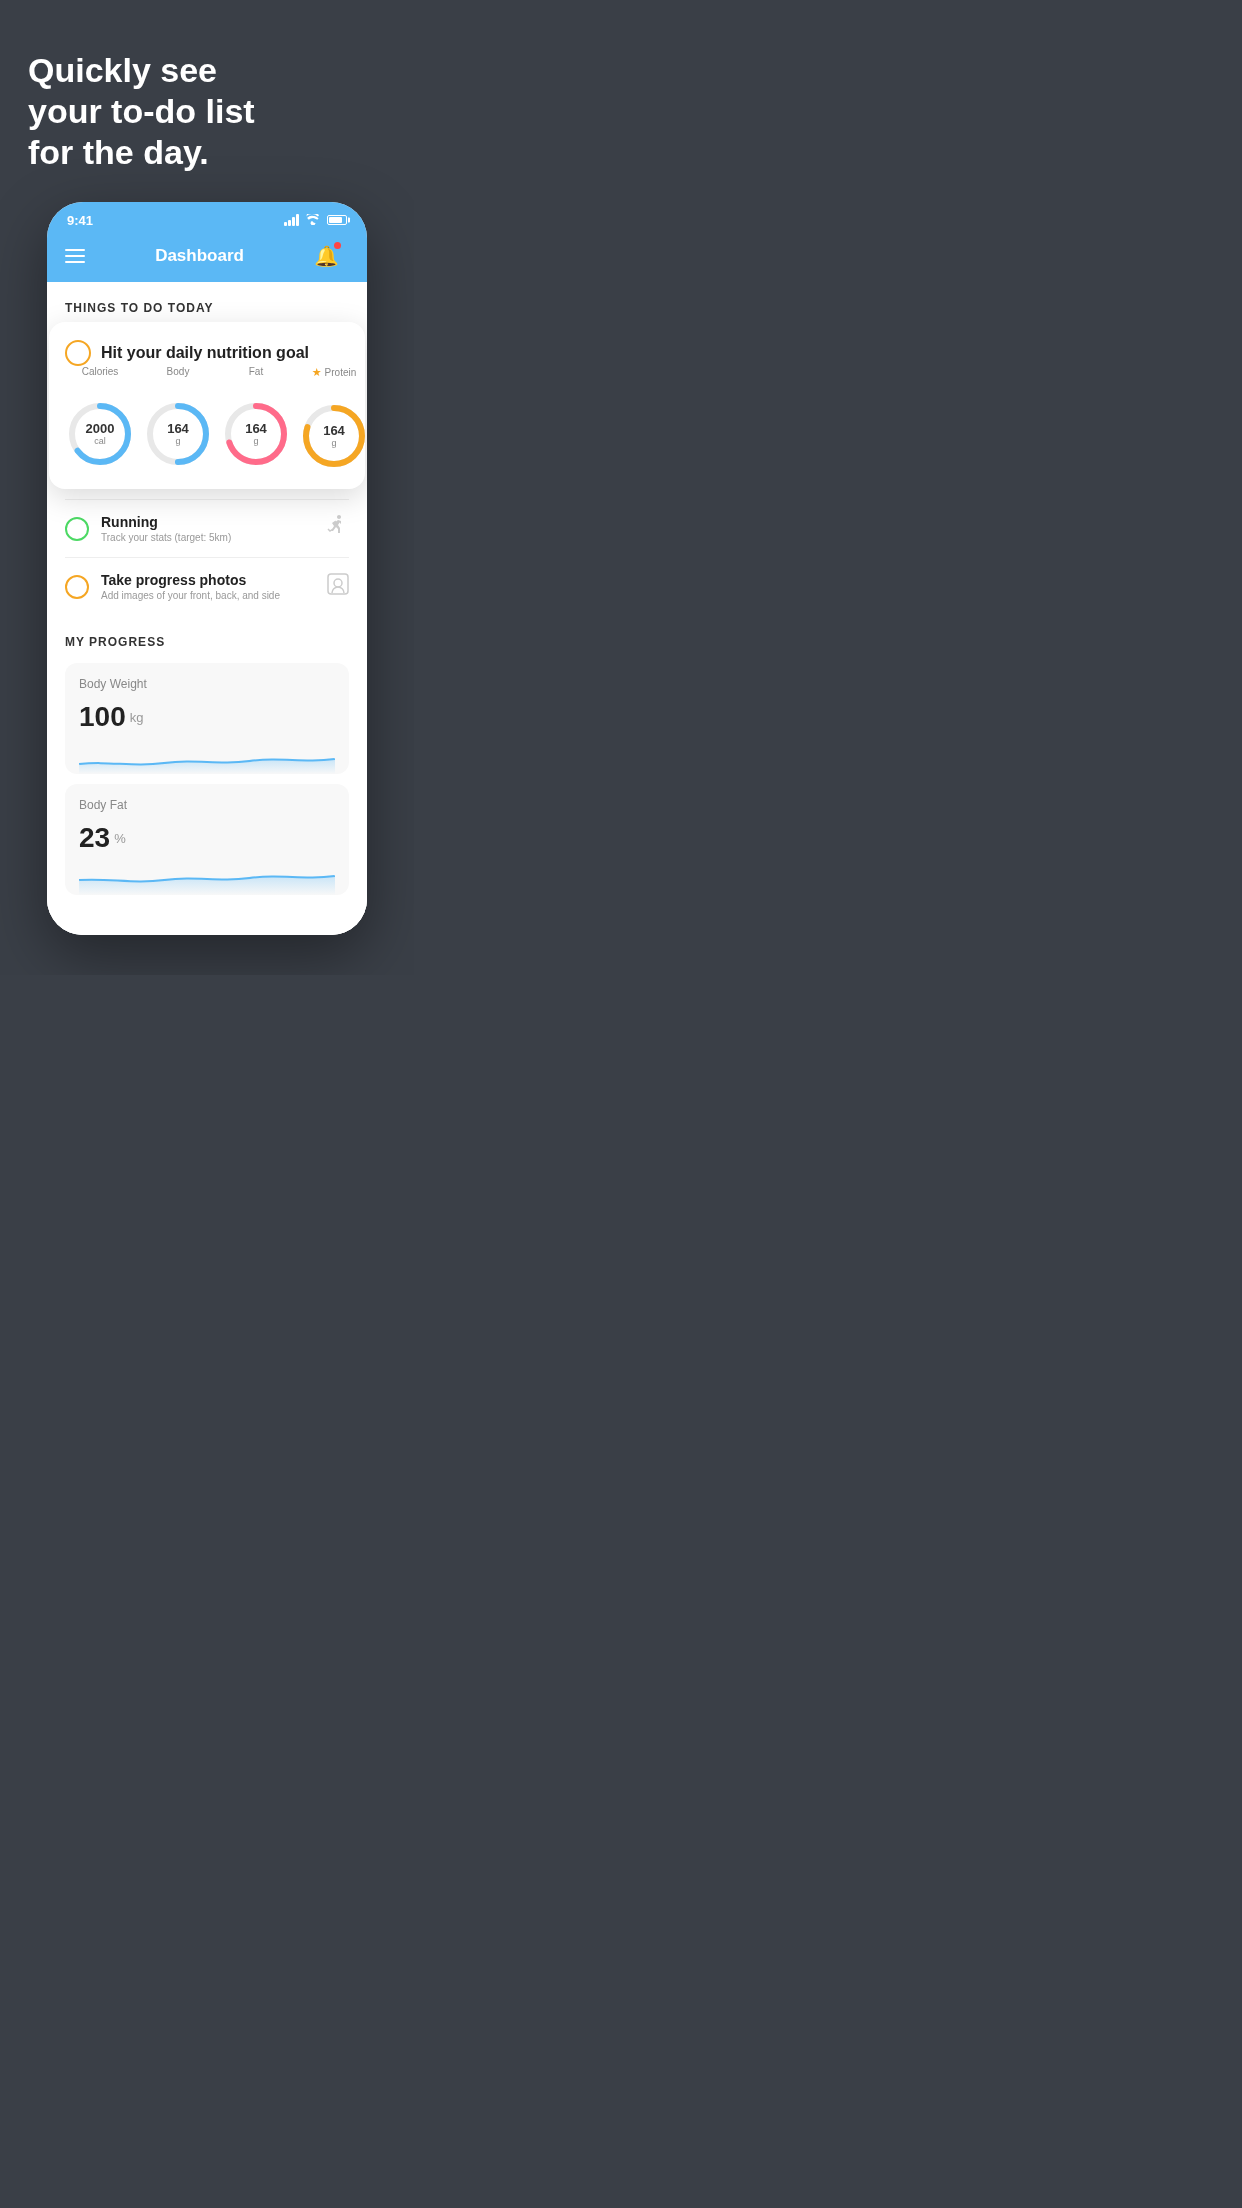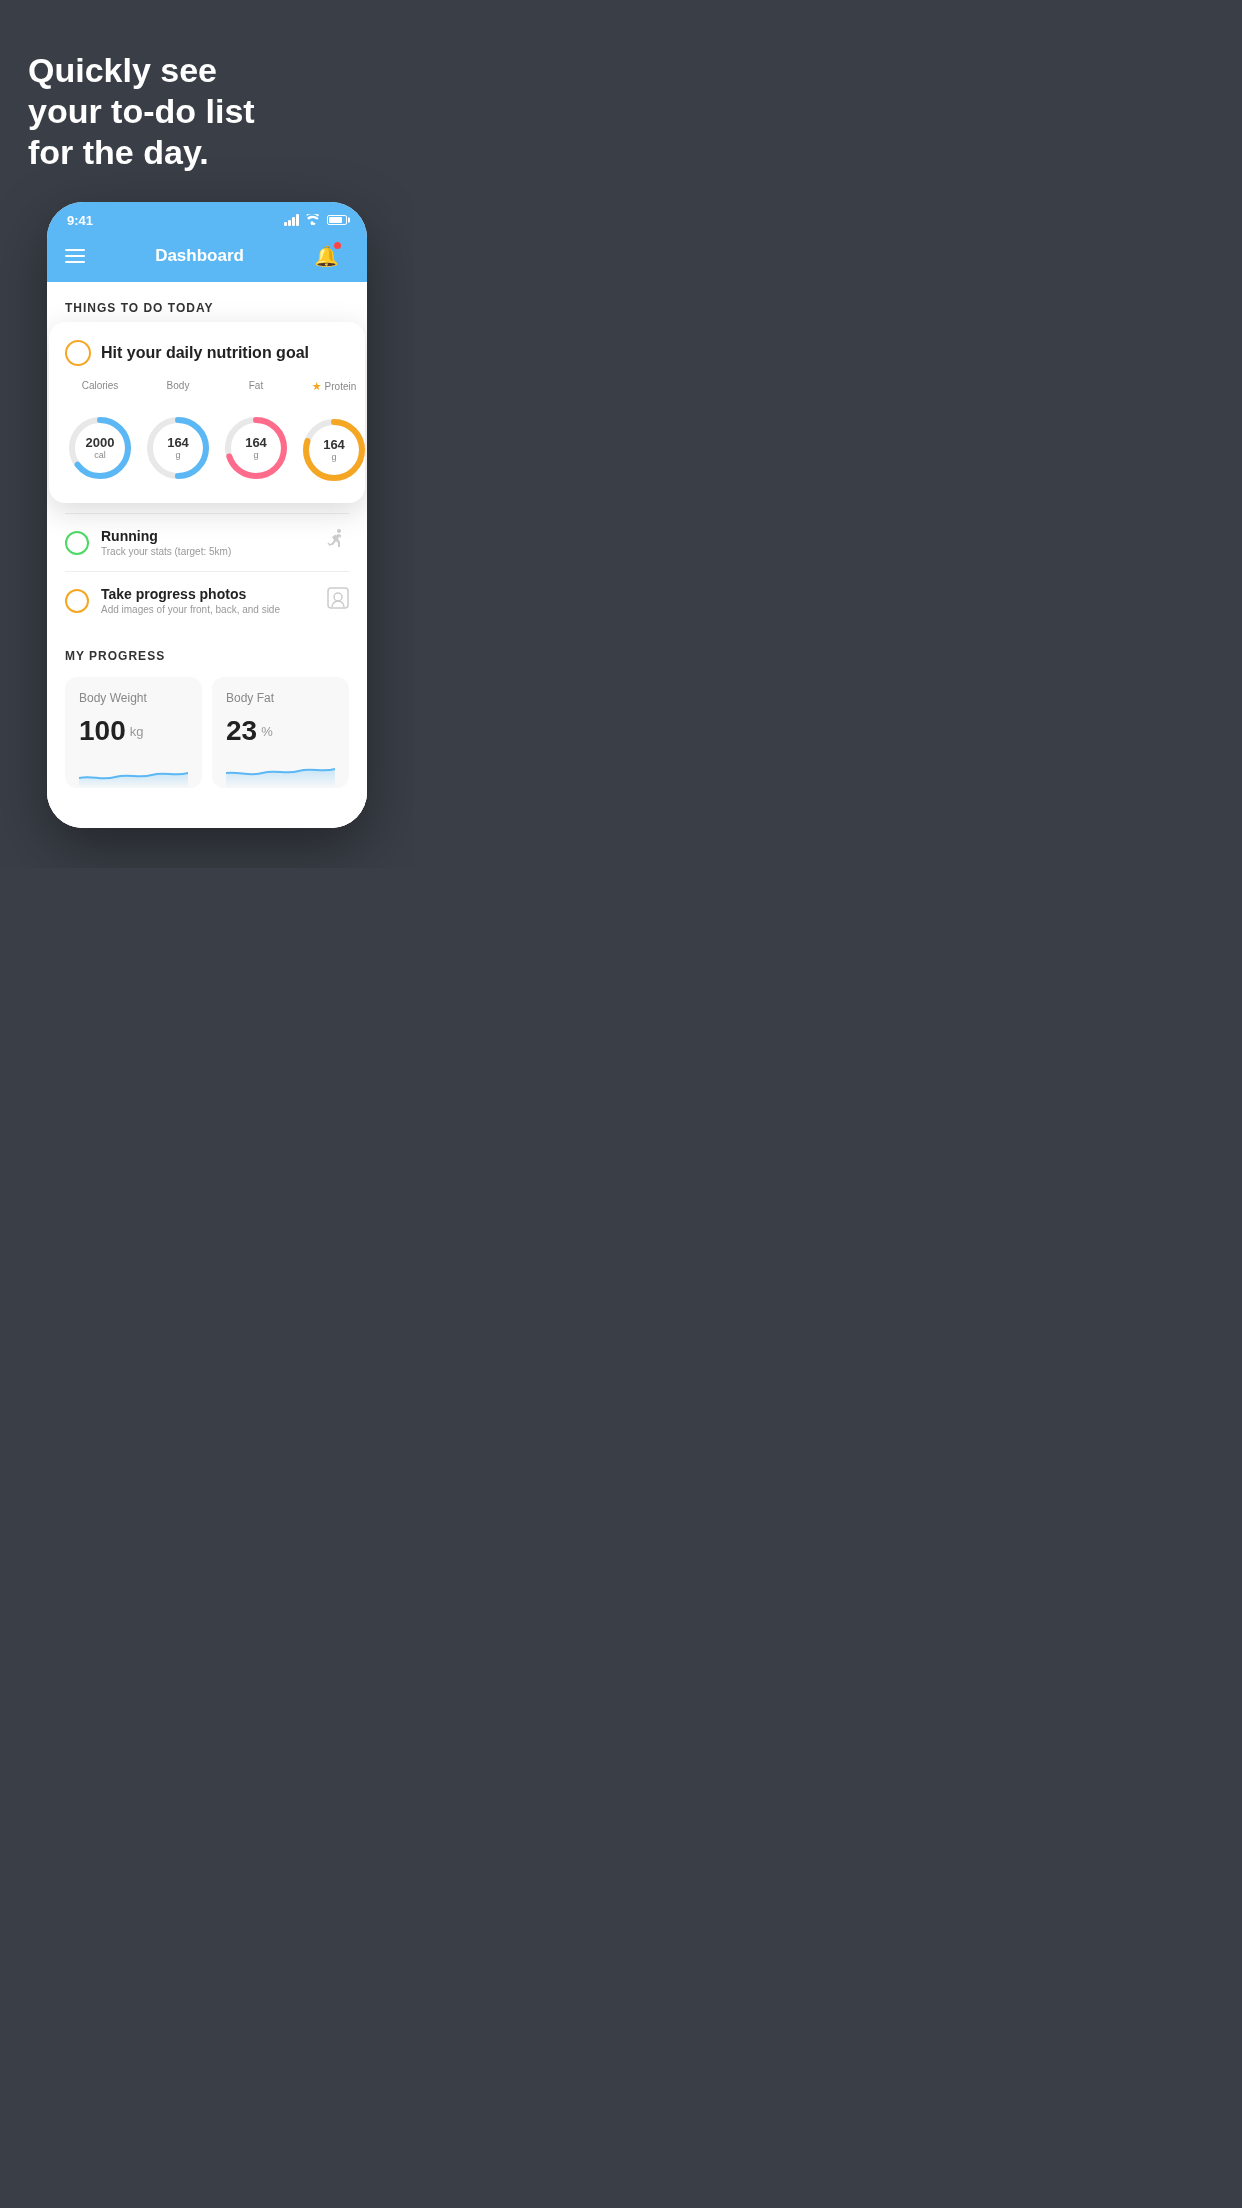--- a/index.html
+++ b/index.html
@@ -195,21 +195,20 @@
       margin: 0 -10px;
       box-shadow: 0 8px 30px rgba(0,0,0,0.15);
       position: relative;
       z-index: 10;
     }
 
     .card-row {
       display: flex;
       align-items: center;
       gap: 10px;
-      margin-bottom: 14px;
     }
 
     .circle-check {
       width: 26px;
       height: 26px;
       border-radius: 50%;
       border: 2.5px solid #f5a623;
       flex-shrink: 0;
     }
 
@@ -336,20 +335,21 @@
       font-size: 12px;
       font-weight: 800;
       letter-spacing: 1px;
       color: #333333;
       margin-bottom: 14px;
     }
 
     .progress-cards {
       display: flex;
       gap: 10px;
+      flex-direction: column;
     }
 
     .progress-card {
       flex: 1;
       background: #f8f8f8;
       border-radius: 12px;
       padding: 14px 14px 0 14px;
       overflow: hidden;
     }
 

